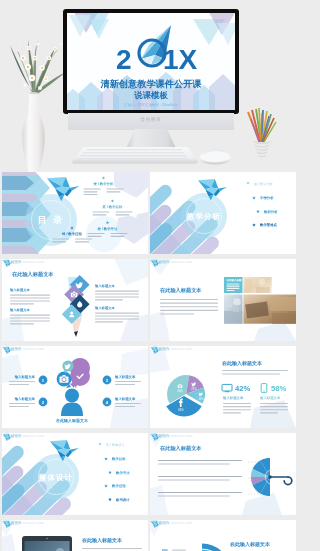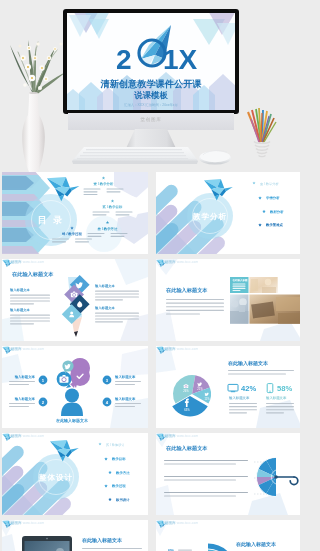--- a/index.html
+++ b/index.html
@@ -15,21 +15,21 @@
 .mon-frame{position:absolute;inset:0;background:#0d0d0d;border-radius:3px;}
 .mon-screen{position:absolute;left:4px;top:4px;right:4px;bottom:4px;overflow:hidden;background:#fff;}
 .mon-chin{position:absolute;left:68px;top:113px;width:166px;height:17px;background:linear-gradient(#e5e6ea,#dadbe0);}
 .mon-logo{position:absolute;left:0;right:0;top:4px;text-align:center;font-size:4.6px;color:#b4b4b4;letter-spacing:.6px;}
 .stand{position:absolute;left:91px;top:129px;}
 .deskware{position:absolute;left:0;top:143px;}
 .cover{position:absolute;inset:0;}
 
 
 .grid{position:absolute;left:2px;top:172px;width:296px;}
-.row{display:flex;gap:8px;margin-bottom:5px;}
+.row{display:flex;gap:2px;margin-bottom:5px;}
 .slide{position:relative;width:146px;height:82px;background:#fff;overflow:hidden;flex:none;}
 .slide svg{position:absolute;left:0;top:0;}
 .wmk{position:absolute;left:5px;top:1px;font-size:3.2px;color:#cfe2ee;white-space:nowrap;letter-spacing:.1px;}
 .wmk b{color:#9fcde4;font-weight:700;font-size:3.6px;}
 .wmbird{position:absolute;right:4px;top:.5px;}
 </style>
 </head>
 <body>
 
 <div class="page">

